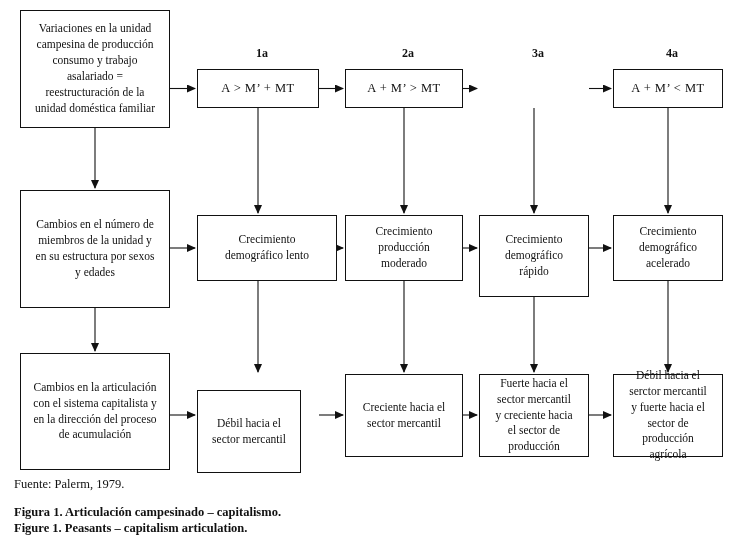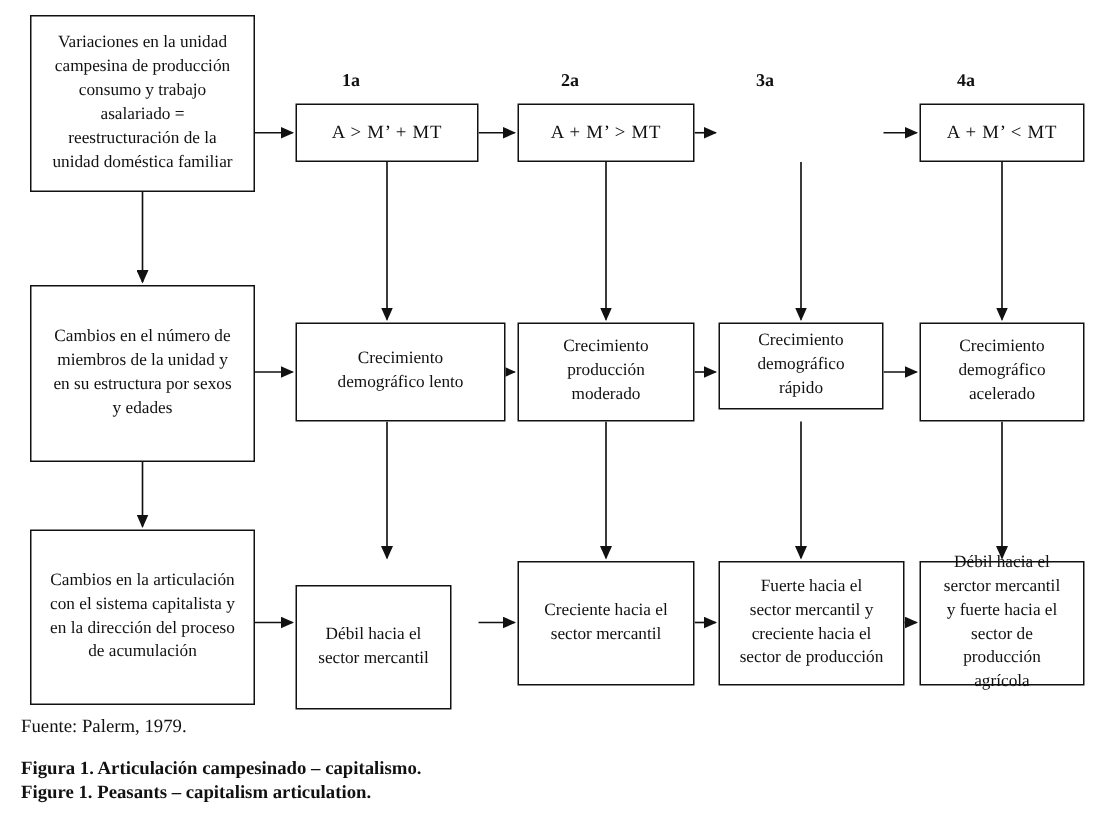--- a/index.html
+++ b/index.html
@@ -42,21 +42,21 @@
   }
   .box.leftcol { padding: 20px 12px; }
   .box.formula {
     font-size: 12.5px;
     letter-spacing: 0.5px;
     white-space: nowrap;
   }
   .col-label {
     position: absolute;
     width: 40px;
-    text-align: left;
+    text-align: right;
     font-size: 12px;
     font-weight: bold;
   }
   .caption {
     position: absolute;
     left: 14px;
     font-size: 12.5px;
     white-space: nowrap;
   }
   .caption.bold { font-weight: bold; }
@@ -110,25 +110,25 @@
   <div class="box leftcol" style="left:20px;top:10px;width:150px;height:118px">Variaciones en la unidad campesina de producción consumo y trabajo asalariado = reestructuración de la unidad doméstica familiar</div>
   <div class="box leftcol" style="left:20px;top:190px;width:150px;height:118px">Cambios en el número de miembros de la unidad y en su estructura por sexos y edades</div>
   <div class="box leftcol" style="left:20px;top:353px;width:150px;height:117px">Cambios en la articulación con el sistema capitalista y en la dirección del proceso de acumulación</div>
 
   <div class="box formula" style="left:197px;top:69px;width:122px;height:39px">A &gt; M’ + MT</div>
   <div class="box formula" style="left:345px;top:69px;width:118px;height:39px">A + M’ &gt; MT</div>
   <div class="box formula" style="left:613px;top:69px;width:110px;height:39px">A + M’ &lt; MT</div>
 
   <div class="box" style="left:197px;top:215px;width:140px;height:66px">Crecimiento demográfico lento</div>
   <div class="box" style="left:345px;top:215px;width:118px;height:66px">Crecimiento producción moderado</div>
-  <div class="box" style="left:479px;top:215px;width:110px;height:58px">Crecimiento demográfico rápido</div>
+  <div class="box" style="left:479px;top:215px;width:110px;height:82px">Crecimiento demográfico rápido</div>
   <div class="box" style="left:613px;top:215px;width:110px;height:66px">Crecimiento demográfico acelerado</div>
 
   <div class="box" style="left:197px;top:390px;width:104px;height:83px">Débil hacia el sector mercantil</div>
   <div class="box" style="left:345px;top:374px;width:118px;height:83px">Creciente hacia el sector mercantil</div>
-  <div class="box" style="left:479px;top:374px;width:124px;height:83px">Fuerte hacia el sector mercantil y creciente hacia el sector de producción</div>
+  <div class="box" style="left:479px;top:374px;width:110px;height:83px">Fuerte hacia el sector mercantil y creciente hacia el sector de producción</div>
   <div class="box" style="left:613px;top:374px;width:110px;height:83px">Débil hacia el serctor mercantil y fuerte hacia el sector de producción agrícola</div>
 
   <div class="caption" style="top:477px">Fuente: Palerm, 1979.</div>
   <div class="caption bold" style="top:505px">Figura 1. Articulación campesinado – capitalismo.</div>
   <div class="caption bold" style="top:521px">Figure 1. Peasants – capitalism articulation.</div>
 
 </div>
 
 </body></html>

